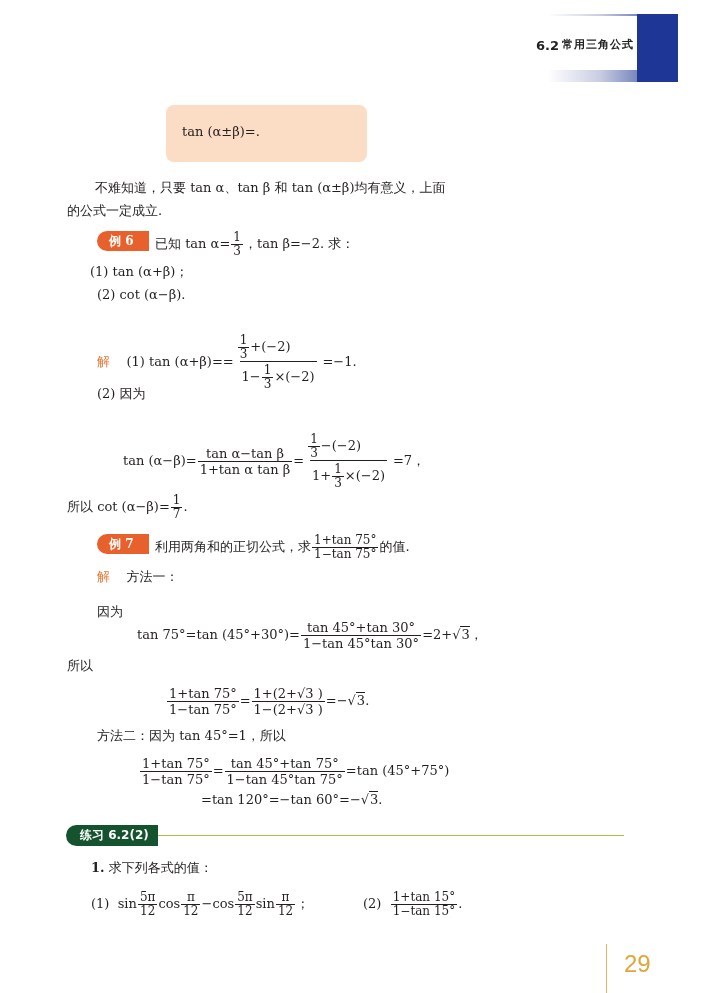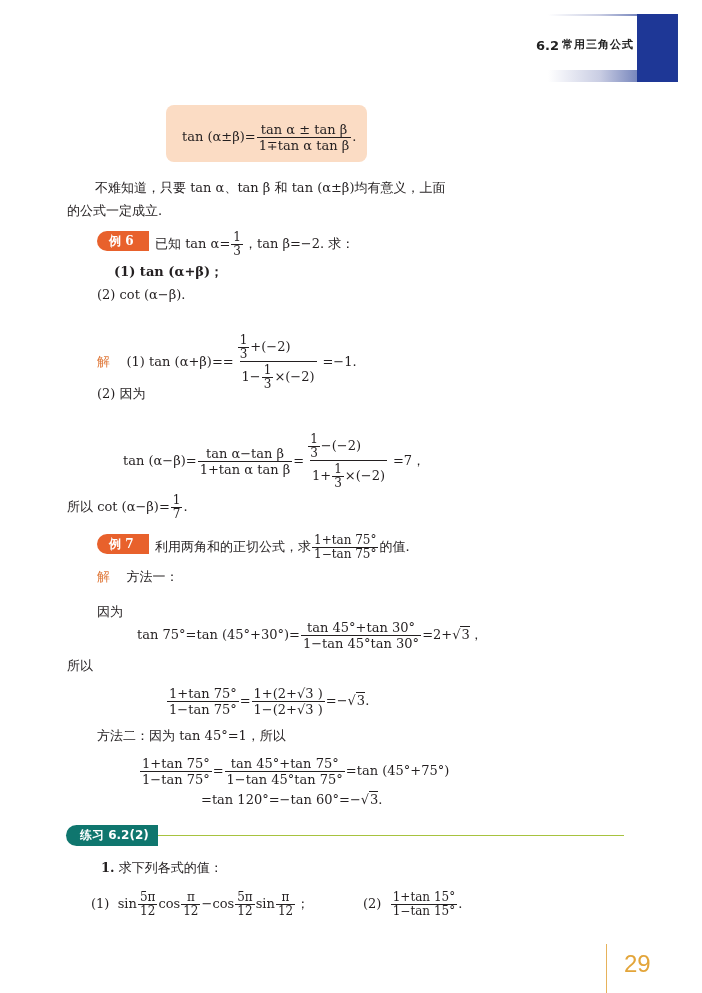--- a/index.html
+++ b/index.html
@@ -27,57 +27,54 @@
   .frac .num { padding:0 2px; line-height:15px; }
   .frac .den { padding:0 2px; line-height:15px; border-top:1px solid #231f20; }
   .frac.small .num, .frac.small .den { font-size:12px; line-height:13px; }
   .line { position:absolute; white-space:nowrap; line-height:20px; }
 
   .badge { position:absolute; height:20px; width:52px; background:#e8612c; color:#fff;
     border-radius:10px 0 0 10px; font-size:12px; line-height:20px; text-indent:12px; font-weight:bold; }
   .badge::after { content:""; position:absolute; left:14px; top:3px; width:1px; height:14px; background:rgba(255,255,255,0.5); }
   .sol { color:#e07a3c; }
 
-  .ex-tab { position:absolute; left:66px; top:825px; width:92px; height:21px; background:#0f766e;
+  .ex-tab { position:absolute; left:66px; top:825px; width:92px; height:21px; background:#14532d;
     border-radius:11px 0 0 11px; color:#fff; font-family:"DejaVu Sans","Liberation Sans",sans-serif;
     font-weight:bold; font-size:12px; line-height:21px; text-indent:14px; }
   .ex-rule { position:absolute; left:158px; top:835px; width:466px; height:1px; background:#a7c33f; }
 
   .pgline { position:absolute; left:606px; top:944px; width:1px; height:49px; background:#e6b25b; }
   .pgnum { position:absolute; left:624px; top:950px; font-family:"Liberation Sans","DejaVu Sans",sans-serif; font-size:24px; color:#e3a53a; }
   .sqrt { border-top:1px solid #231f20; padding-left:1px; }
 </style>
 </head>
 <body>
 
 <div class="hdr-fade"></div>
 <div class="hdr-blue"></div>
 <div class="hdr-white"></div>
 <div class="hdr-sec">6.2</div>
 <div class="hdr-title">常用三角公式</div>
 
 <div class="fbox"></div>
 <div class="line" style="left:182px;top:122px;">
-  <span>tan (α±β)=</span><span class="frac">
-      <span class="num">tan α ± tan β</span>
-      <span class="den">1∓tan α tan β</span>
-    </span><span>.</span>
+  <span>tan (α±β)=</span><span>.</span>
 </div>
 
 <div class="line" style="left:95px;top:178px;">不难知道，只要 tan α、tan β 和 tan (α±β)均有意义，上面</div>
 <div class="line" style="left:67px;top:201px;">的公式一定成立.</div>
 
 <div class="badge" style="left:97px;top:231px;">例 6</div>
 <div class="line" style="left:155px;top:231px;">
   <span>已知 tan α=</span><span class="frac small">
       <span class="num">1</span>
       <span class="den">3</span>
     </span><span>，tan β=−2. 求：</span>
 </div>
-<div class="line" style="left:114px;top:262px;font-weight:bold;">(1) tan (α+β)；</div>
+<div class="line" style="left:90px;top:262px;">(1) tan (α+β)；</div>
 <div class="line" style="left:97px;top:285px;">(2) cot (α−β).</div>
 
 <div class="line" style="left:97px;top:334px;">
   <span class="sol">解</span>&nbsp;&nbsp;&nbsp;
   <span>(1) tan (α+β)=</span>=<span class="frac">
       <span class="num" style="line-height:18px;"><span class="frac small">
           <span class="num">1</span>
           <span class="den">3</span>
         </span><span>+(−2)</span>&nbsp;&nbsp;&nbsp;&nbsp;&nbsp;&nbsp;&nbsp;</span>
       <span class="den" style="padding-top:2px;"><span>1−</span><span class="frac small">
@@ -147,21 +144,21 @@
       <span class="num">tan 45°+tan 75°</span>
       <span class="den">1−tan 45°tan 75°</span>
     </span><span>=tan (45°+75°)</span>
 </div>
 <div class="line" style="left:201px;top:790px;">
   <span>=tan 120°=−tan 60°=−</span>√<span class="sqrt">3</span><span>.</span>
 </div>
 
 <div class="ex-tab">练习 6.2(2)</div>
 <div class="ex-rule"></div>
-<div class="line" style="left:91px;top:858px;margin-left:10px;">
+<div class="line" style="left:91px;top:858px;">
   <b>1.</b>
   <span>求下列各式的值：</span>
 </div>
 <div class="line" style="left:91px;top:891px;">
   <span>(1)</span>&nbsp;
   <span>sin</span><span class="frac small">
       <span class="num">5π</span>
       <span class="den">12</span>
     </span><span>cos</span><span class="frac small">
       <span class="num">π</span>

